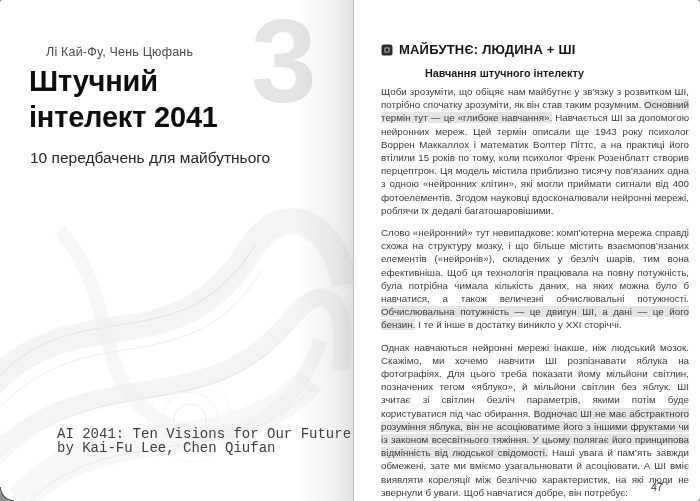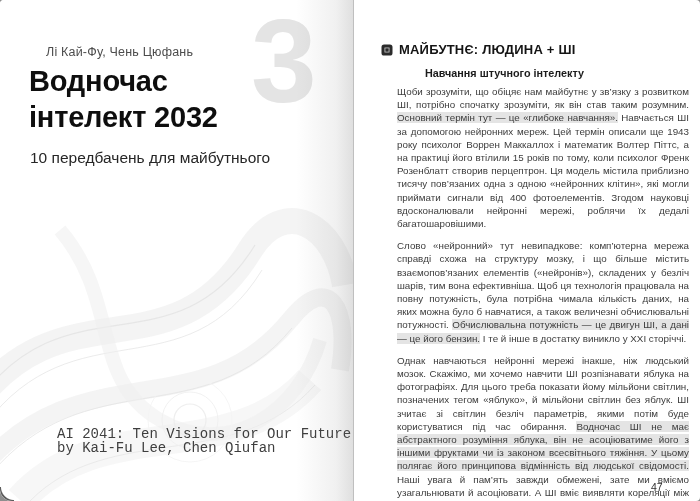--- a/index.html
+++ b/index.html
@@ -46,21 +46,21 @@
     pointer-events:none;
   }
   
   .right-page{position:absolute;left:354px;top:0;width:294px;height:501px;background:#fff;}
   .rp-heading{position:absolute;left:27px;top:42px;display:flex;align-items:center;gap:6px;}
   .rp-heading .h-text{font-size:13px;font-weight:700;color:#141414;letter-spacing:0.2px;}
   .chapter-icon{width:12px;height:12px;display:inline-block;}
   .rp-subheading{position:absolute;left:27px;top:67px;font-size:10.8px;font-weight:700;color:#1c1c1c;padding-left:44px;}
   .rp-body{position:absolute;left:27px;top:85px;width:308px;}
   .rp-body p{
-    margin:0 0 9px 16px;
+    margin:0 0 9px 0;
     font-size:9.8px;line-height:13.2px;color:#3c3c3c;
     text-align:justify;
   }
   .rp-body .hl{background:var(--hl,#e4e4e4);}
   .page-number{position:absolute;left:297px;top:481px;font-size:10.5px;color:#2f2f2f;}
 </style>
 </head>
 <body>
 
 <div class="spread">
@@ -81,22 +81,22 @@
         <circle cx="190" cy="250" r="28" stroke="#f0f0f0" stroke-width="1" opacity="0.9"></circle>
         <circle cx="190" cy="250" r="42" stroke="#f4f4f4" stroke-width="1" opacity="0.9"></circle>
       </g>
     </svg>
 
     <div class="chapter-number" style="color: rgb(228, 228, 228);">3</div>
 
     <div class="authors">Лі Кай-Фу, Чень Цюфань</div>
 
     <div class="book-title">
-      <div>Водночас</div>
-      <div>інтелект 2032</div>
+      <div>Штучний</div>
+      <div>інтелект 2041</div>
     </div>
 
     <div class="book-subtitle">10 передбачень для майбутнього</div>
 
     <div class="left-footer">
       <div>AI 2041: Ten Visions for Our Future</div>
       <div>by Kai-Fu Lee, Chen Qiufan</div>
     </div>
   </div>
 

